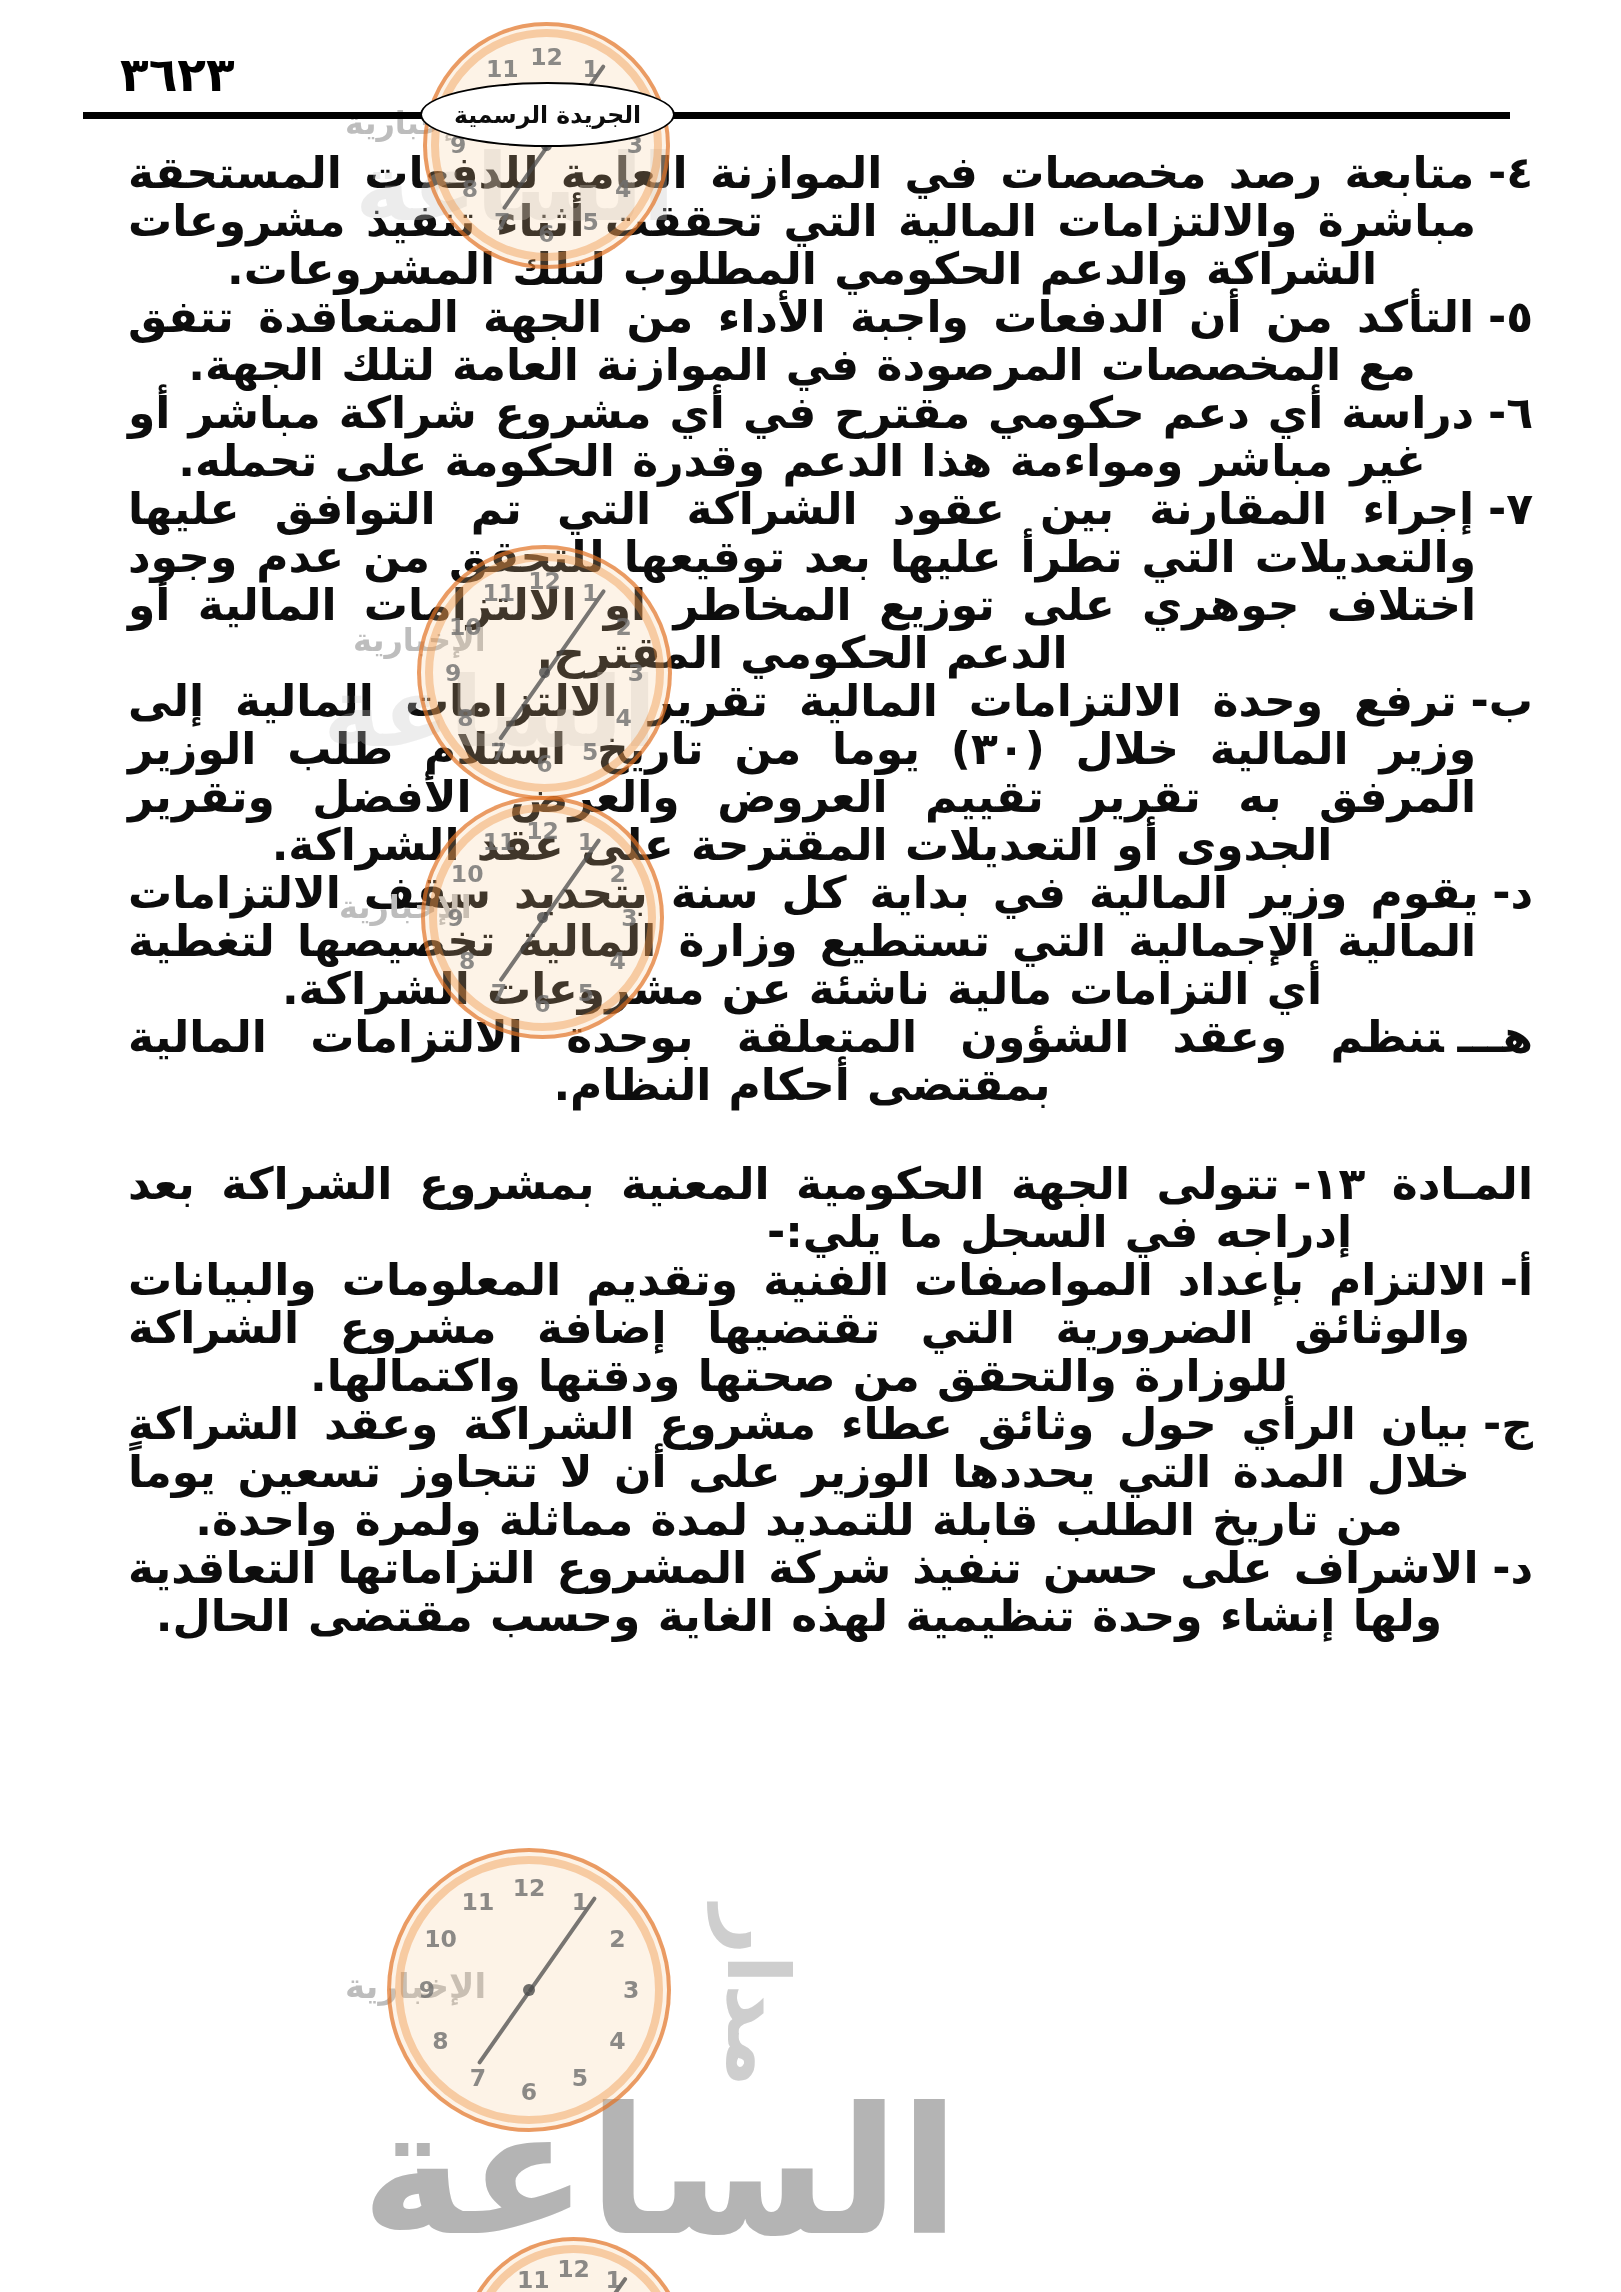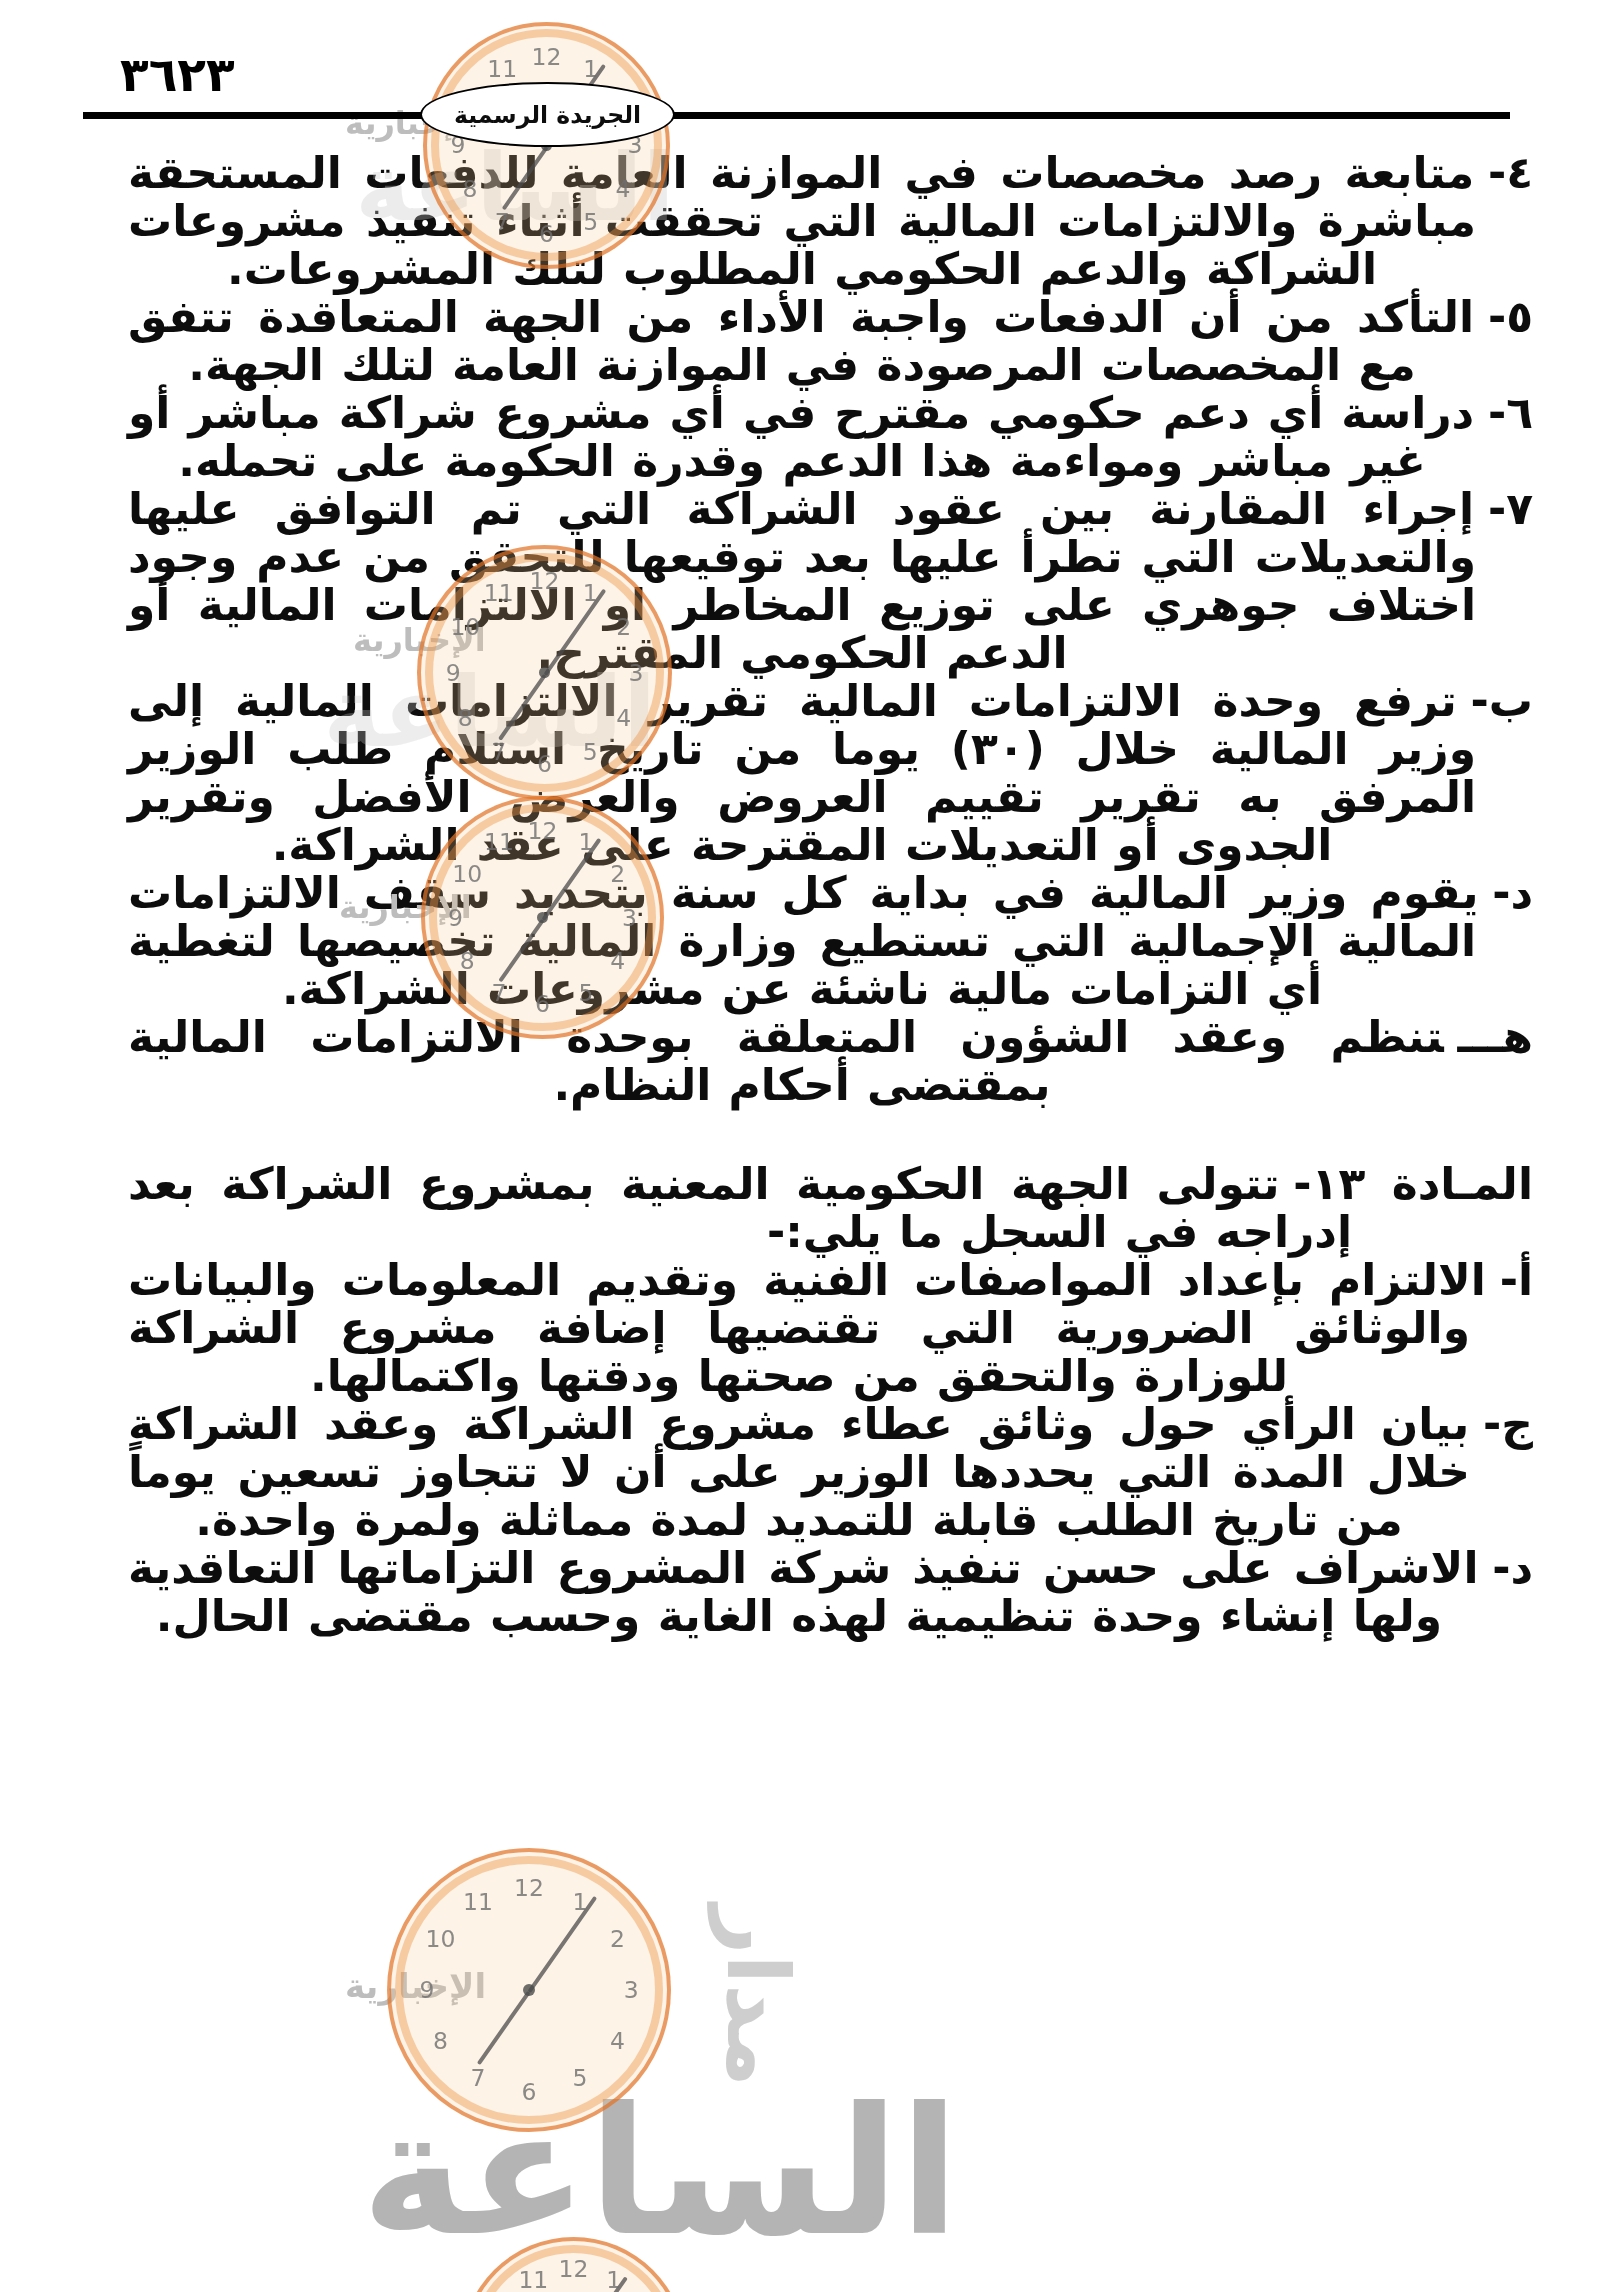--- a/index.html
+++ b/index.html
@@ -61,21 +61,21 @@
     content:""; position:absolute; inset:3.9px;
     border:8.8px solid rgba(238,142,60,.40); border-radius:50%;
   }
   .wm-clock::after {
     content:""; position:absolute; left:50%; top:50%;
     width:11.8px; height:11.8px; margin:-5.9px 0 0 -5.9px;
     background:rgba(75,75,75,.8); border-radius:50%;
   }
   .wm-num {
     position:absolute; transform:translate(-50%,-50%);
-    font-size:23.5px; font-weight:400; color:rgba(110,110,110,.8);
+    font-size:23.5px; font-weight:700; color:rgba(110,110,110,.8);
   }
   .hand {
     position:absolute; left:50%; top:50%;
     height:3.9px; background:rgba(75,75,75,.75);
     transform-origin:0 50%; border-radius:2px;
   }
   .hand.minute { width:42%; transform:rotate(-55deg); }
   .hand.hour   { width:32%; transform:rotate(125deg); }
 
   .wm-news {

